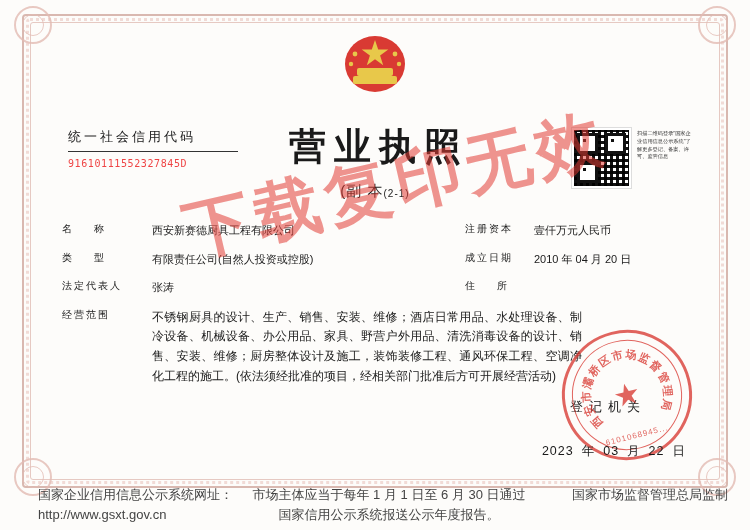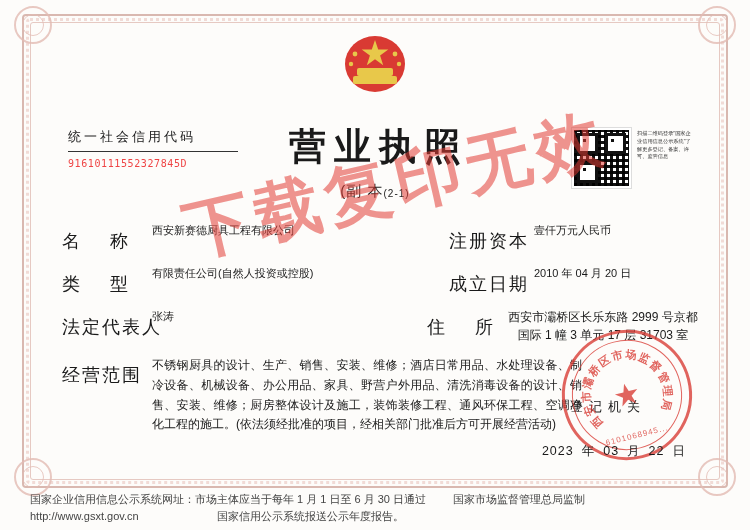--- a/index.html
+++ b/index.html
@@ -193,25 +193,24 @@
     display: flex;
   }
   .col-right {
     flex: 1;
     display: flex;
     text-align: center;
   }
   .flabel {
     width: 90px;
     flex: 0 0 90px;
-    font-size: 18px;
+    font-size: 10px;
     color: #1a1a1a;
     letter-spacing: 6px;
     white-space: nowrap;
-    margin-top: 7px;
   }
   .flabel.tight { letter-spacing: 2px; }
   .fvalue {
     font-size: 11px;
     color: #1a1a1a;
     line-height: 1.5;
   }
   .fvalue.small { font-size: 12px; }
   .scope-row {
     display: flex;
@@ -310,27 +309,28 @@
     color: rgba(226, 60, 52, 0.55);
     letter-spacing: 6px;
     transform: rotate(-13deg);
     white-space: nowrap;
     pointer-events: none;
   }
 
   
   .footer {
     position: absolute;
-    left: 8px;
+    left: 16px;
     right: 0;
     bottom: 6px;
     padding: 0 22px;
     display: flex;
+    justify-content: space-between;
     align-items: flex-start;
-    font-size: 11px;
+    font-size: 13px;
     color: #444;
     line-height: 1.5;
   }
   .footer .mid { text-align: center; }
   .footer .right { text-align: right; padding-left: 27px; }
 </style>
 </head>
 <body>
 
 <div class="license">
@@ -409,21 +409,20 @@
       </div>
     </div>
 
     <div class="row">
       <div class="col-left">
         <div class="flabel tight">法定代表人</div>
         <div class="fvalue">张涛</div>
       </div>
       <div class="col-right">
         <div class="flabel">住　所</div>
-        <div class="fvalue small" style="width:190px;">西安市灞桥区长乐东路 2999 号京都国际 1 幢 3 单元 17 层 31703 室</div>
       </div>
     </div>
 
     <div class="scope-row">
       <div class="flabel tight">经营范围</div>
       <div class="scope-text">不锈钢厨具的设计、生产、销售、安装、维修；酒店日常用品、水处理设备、制冷设备、机械设备、办公用品、家具、野营户外用品、清洗消毒设备的设计、销售、安装、维修；厨房整体设计及施工，装饰装修工程、通风环保工程、空调净化工程的施工。(依法须经批准的项目，经相关部门批准后方可开展经营活动)</div>
     </div>
   </div>
 
   <div class="registry">登记机关</div>

